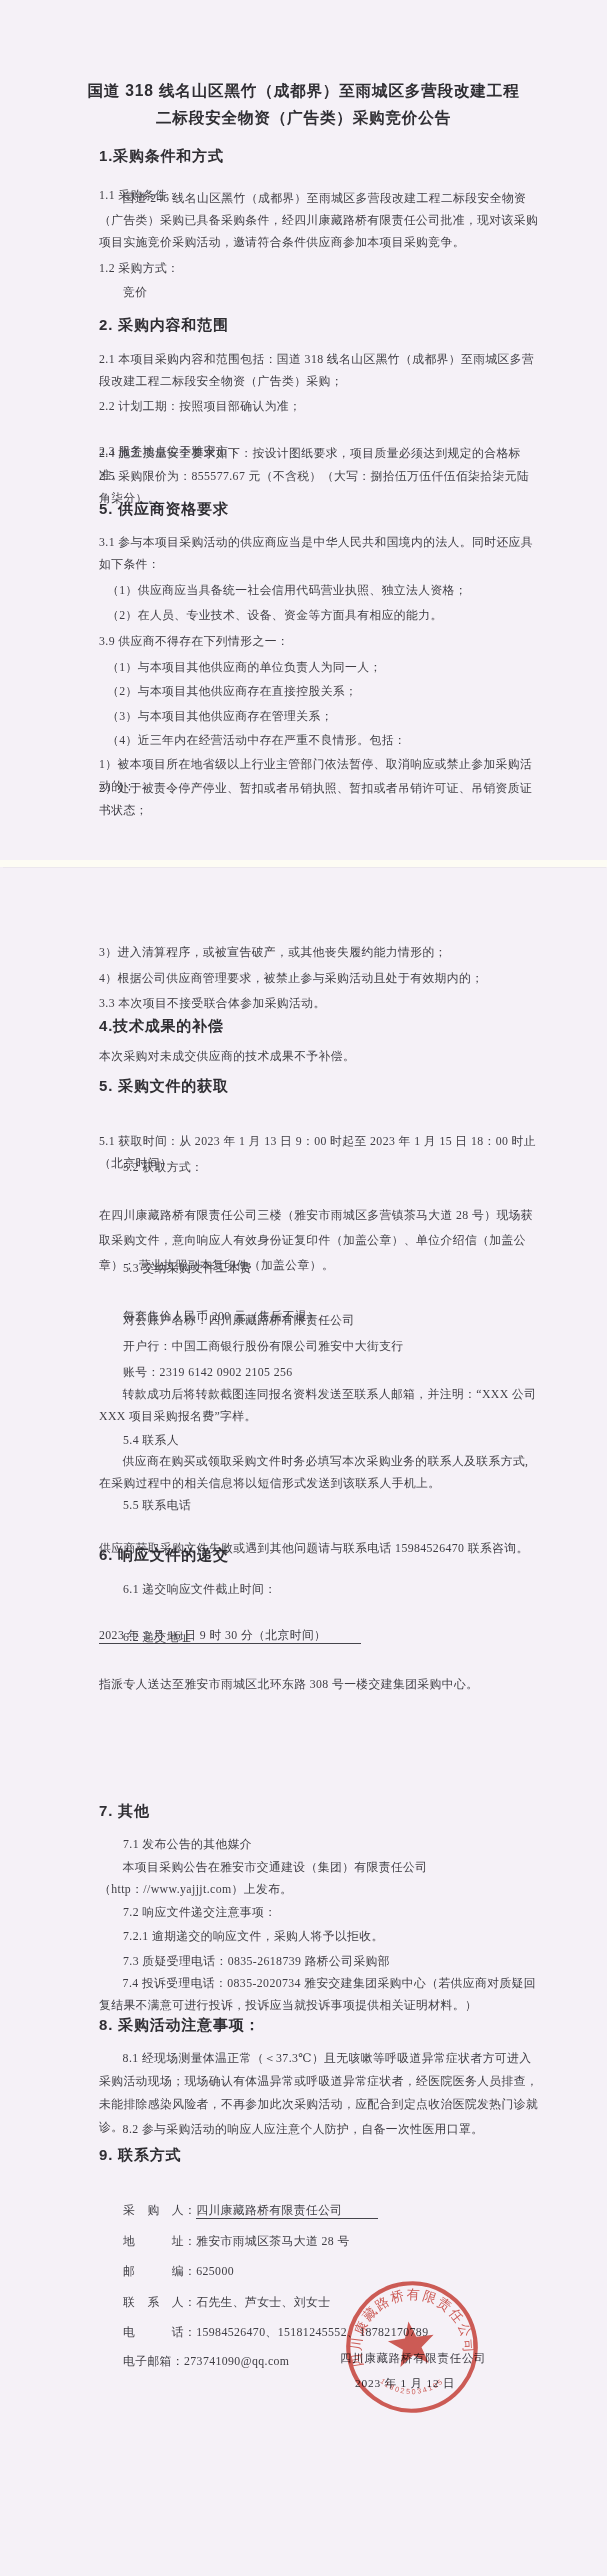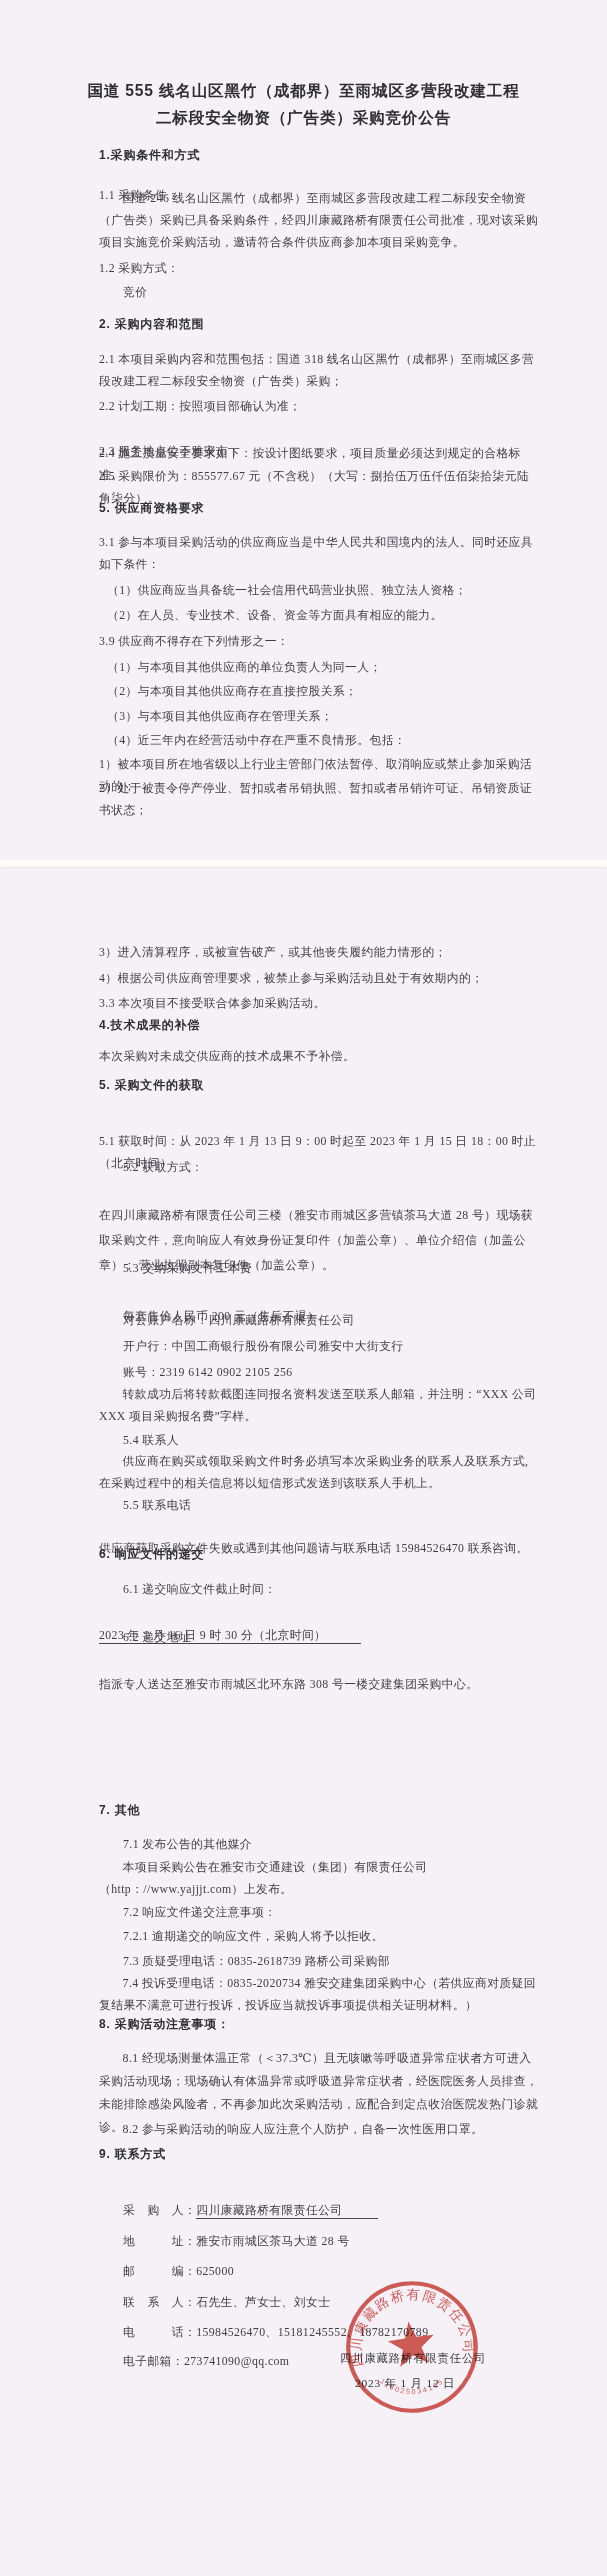--- a/index.html
+++ b/index.html
@@ -14,21 +14,21 @@
     background:#fdfcf4;box-shadow:0 0.8px 0.8px rgba(0,0,0,0.04);
   }
   .t{
     position:absolute;left:99px;width:440px;
     font-size:11.8px;line-height:22px;letter-spacing:0.4px;
     white-space:pre-line;
   }
   .h{
     position:absolute;left:99px;
     font-family:"Liberation Sans","DejaVu Sans",sans-serif;
-    font-weight:bold;font-size:12px;color:#2f2e33;letter-spacing:0.8px;
+    font-weight:bold;font-size:15px;color:#2f2e33;letter-spacing:0.8px;
   }
   .title{
     position:absolute;left:0;width:607px;text-align:center;
     font-family:"Liberation Sans","DejaVu Sans",sans-serif;
     font-weight:bold;font-size:15.6px;line-height:26.6px;color:#2f2e33;
     letter-spacing:0.8px;
   }
   .ind{text-indent:2em;}
   .lvl2{left:123px;width:416px;}
   .list{left:107px;width:432px;}
@@ -43,21 +43,21 @@
     position:absolute;left:355px;top:2376px;font-size:11.4px;letter-spacing:0.8px;color:#333238;
   }
   .stamp{
     position:absolute;left:343px;top:2278px;width:138px;height:138px;
     opacity:0.88;mix-blend-mode:multiply;
   }
 </style>
 </head>
 <body>
 
-<div class="title" style="top:78px">国道 555 线名山区黑竹（成都界）至雨城区多营段改建工程</div>
+<div class="title" style="top:78px">国道 318 线名山区黑竹（成都界）至雨城区多营段改建工程</div>
 <div class="title" style="top:105px">二标段安全物资（广告类）采购竞价公告</div>
 
 <div class="h" style="top:147px">1.采购条件和方式</div>
 <div class="t" style="top:184px">1.1 采购条件：</div>
 <div class="t ind" style="top:187px">国道 246 线名山区黑竹（成都界）至雨城区多营段改建工程二标段安全物资（广告类）采购已具备采购条件，经四川康藏路桥有限责任公司批准，现对该采购项目实施竞价采购活动，邀请符合条件供应商参加本项目采购竞争。</div>
 <div class="t" style="top:257px">1.2 采购方式：</div>
 <div class="t lvl2" style="top:281px">竞价</div>
 
 <div class="h" style="top:316px">2. 采购内容和范围</div>
 <div class="t" style="top:348px">2.1 本项目采购内容和范围包括：国道 318 线名山区黑竹（成都界）至雨城区多营段改建工程二标段安全物资（广告类）采购；</div>

